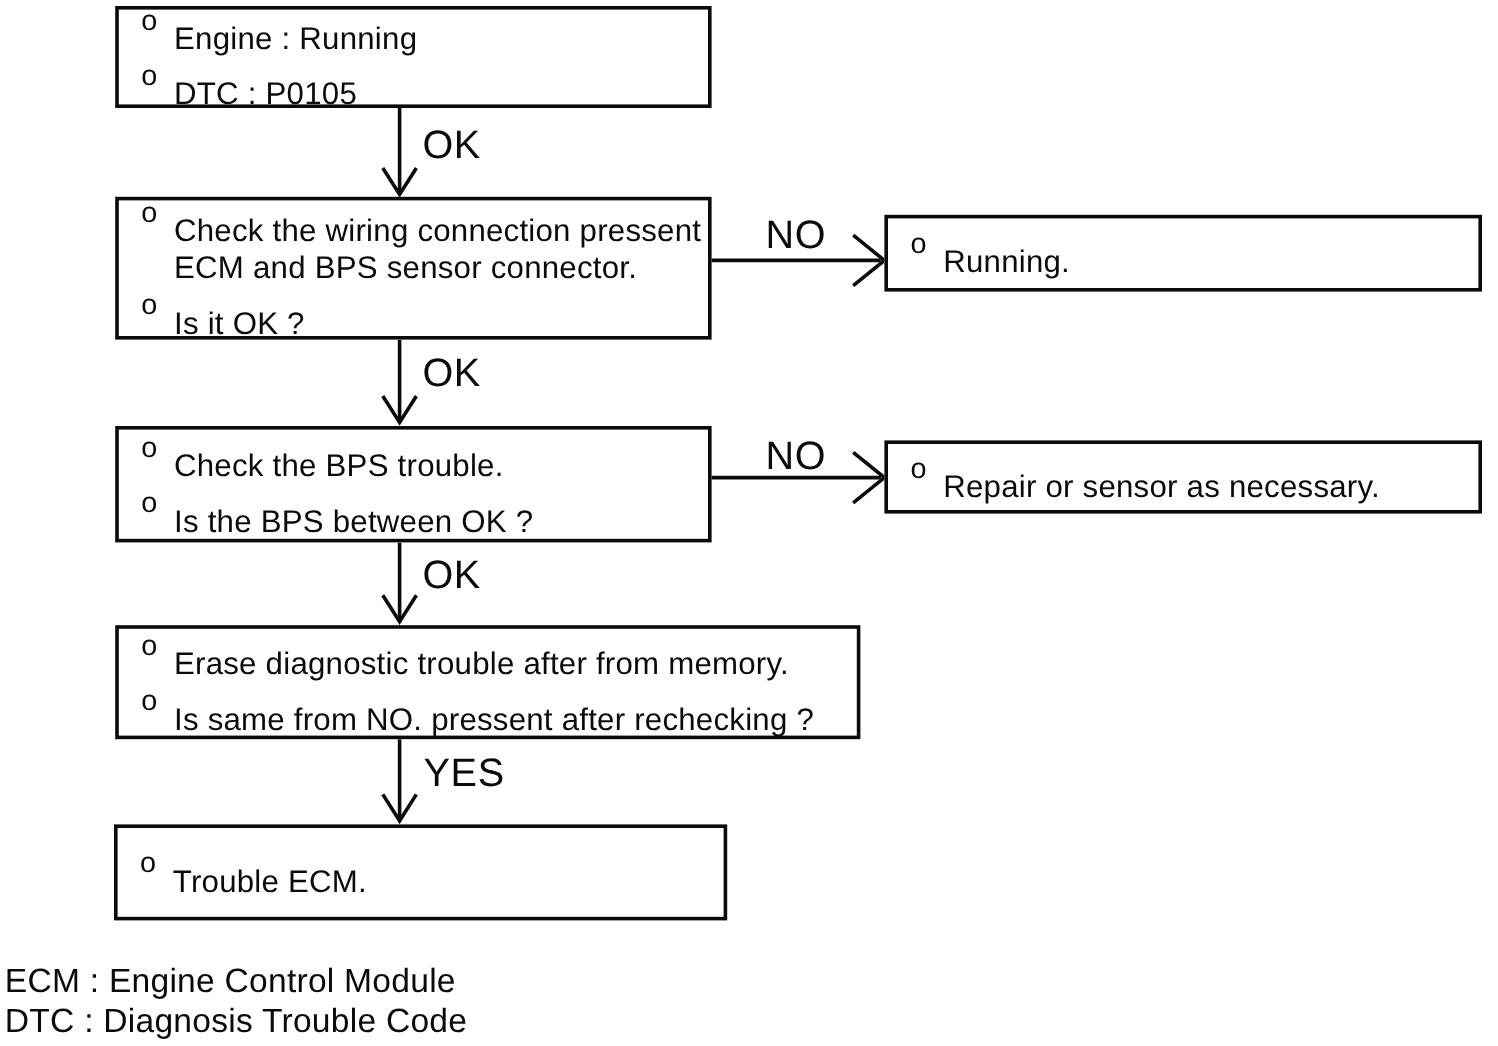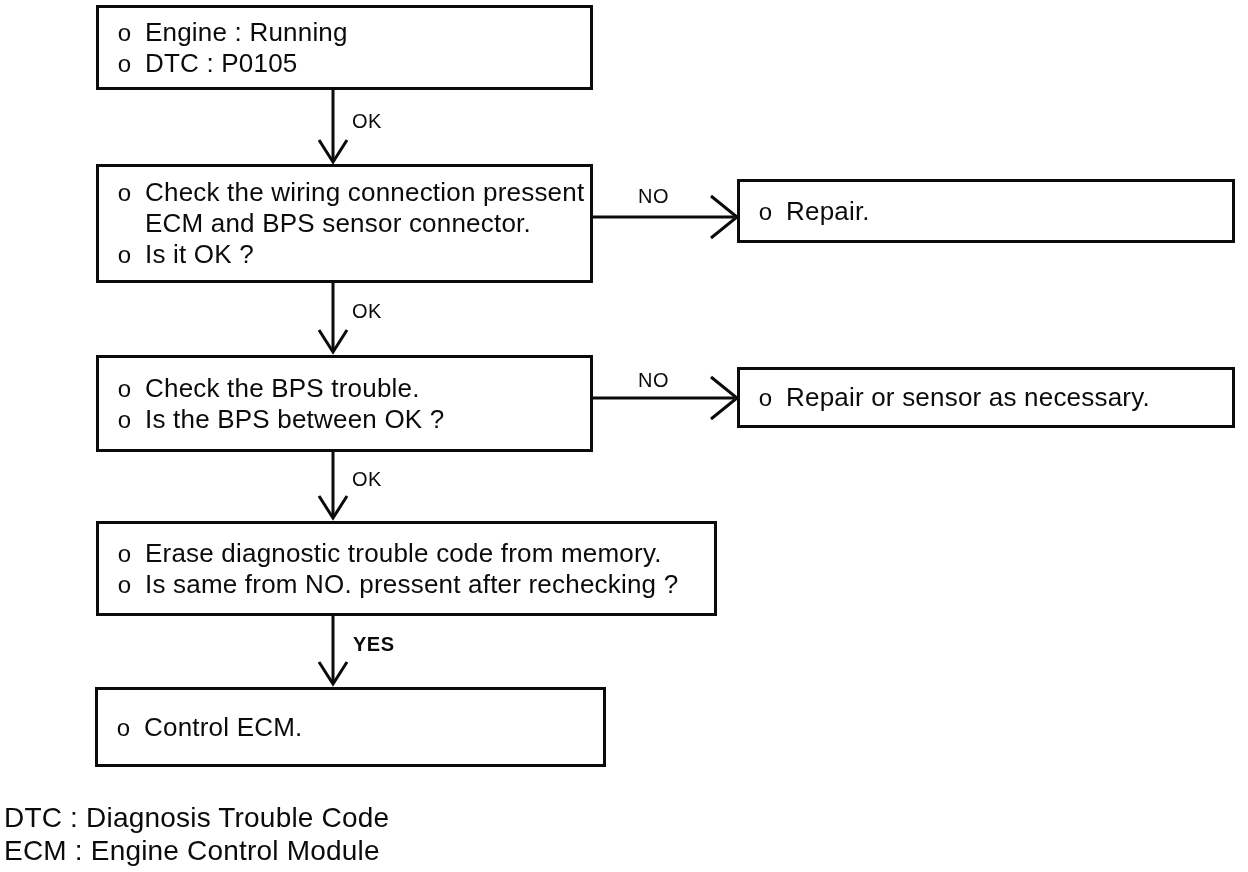--- a/index.html
+++ b/index.html
@@ -39,24 +39,24 @@
     letter-spacing: 0.2px;
   }
   .bullet {
     flex: none;
     width: 15px;
     margin-right: 13px;
     font-size: 24px;
     line-height: 31px;
     text-align: center;
   }
-  .txt { flex: 1 1 auto; }
+  .txt { flex: 1 1 auto; margin-top: 15px; }
   .edge-label {
     position: absolute;
-    font-size: 20px;
+    font-size: 33px;
     line-height: 30px;
     letter-spacing: 0.5px;
     white-space: nowrap;
   }
   .legend {
     position: absolute;
     left: 4px;
     top: 801px;
   }
   .legend div {
@@ -128,21 +128,21 @@
       <span class="bullet">o</span>
       <span class="txt">Is it OK ?</span>
     </div>
   </div>
 
   <div class="edge-label" style="left:638px; top:181px;">NO</div>
 
   <div class="node" style="left:737px; top:179px; width:498px; height:64px;">
     <div class="item">
       <span class="bullet">o</span>
-      <span class="txt">Repair.</span>
+      <span class="txt">Running.</span>
     </div>
   </div>
 
   <div class="edge-label" style="left:352px; top:296px;">OK</div>
 
   <div class="node" style="left:96px; top:355px; width:497px; height:97px;">
     <div class="item">
       <span class="bullet">o</span>
       <span class="txt">Check the BPS trouble.</span>
     </div>
@@ -159,35 +159,35 @@
       <span class="bullet">o</span>
       <span class="txt">Repair or sensor as necessary.</span>
     </div>
   </div>
 
   <div class="edge-label" style="left:352px; top:464px;">OK</div>
 
   <div class="node" style="left:96px; top:521px; width:621px; height:95px;">
     <div class="item">
       <span class="bullet">o</span>
-      <span class="txt">Erase diagnostic trouble code from memory.</span>
+      <span class="txt">Erase diagnostic trouble after from memory.</span>
     </div>
     <div class="item">
       <span class="bullet">o</span>
       <span class="txt">Is same from NO. pressent after rechecking ?</span>
     </div>
   </div>
 
-  <div class="edge-label" style="left:353px; top:629px;font-weight:bold;">YES</div>
+  <div class="edge-label" style="left:353px; top:629px;">YES</div>
 
   <div class="node" style="left:95px; top:687px; width:511px; height:80px;">
     <div class="item">
       <span class="bullet">o</span>
-      <span class="txt">Control ECM.</span>
+      <span class="txt">Trouble ECM.</span>
     </div>
   </div>
 
   <div class="legend">
+    <div>ECM : Engine Control Module</div>
     <div>DTC : Diagnosis Trouble Code</div>
-    <div>ECM : Engine Control Module</div>
   </div>
 
 </div>
 
 </body></html>

